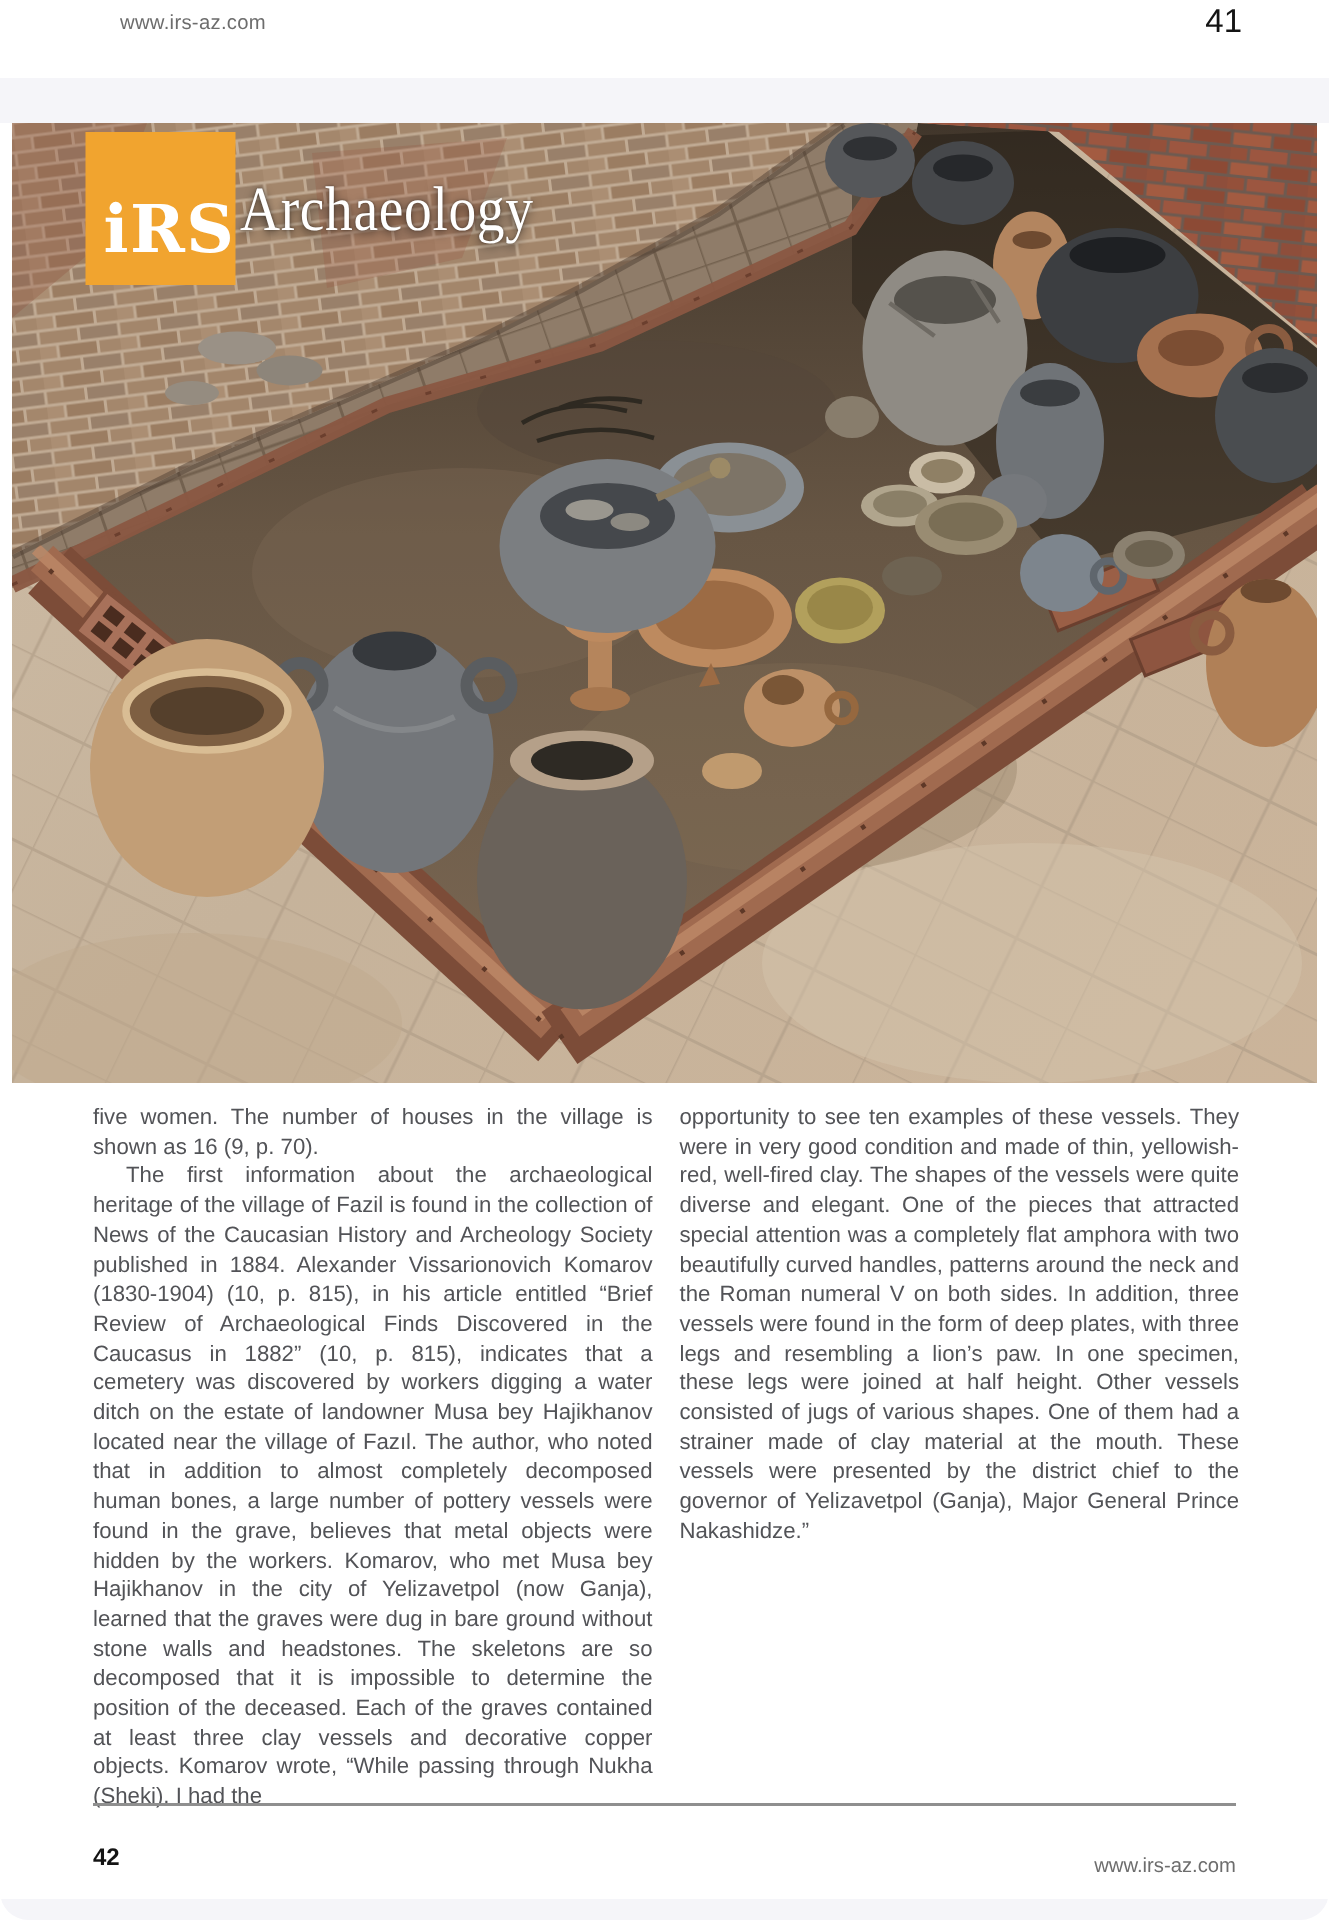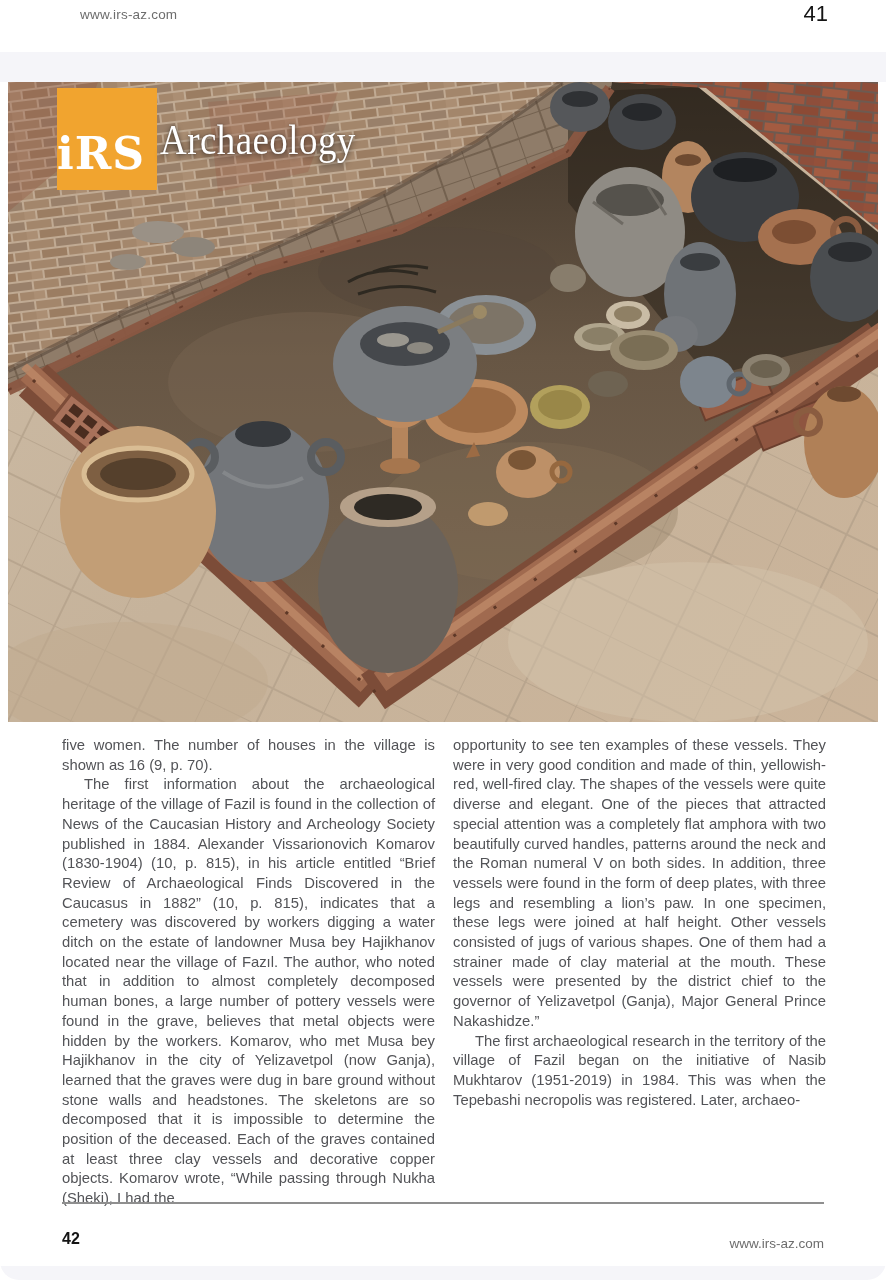--- a/index.html
+++ b/index.html
@@ -9,21 +9,21 @@
   .hdr-url{position:absolute;left:80px;top:7px;font-size:13.5px;color:#6d6d6d;letter-spacing:.2px;}
   .hdr-num{position:absolute;right:58px;top:1px;font-size:22px;font-weight:400;color:#141414;
            font-stretch:condensed;}
   .band{position:absolute;left:0;width:886px;background:#f5f5f9;}
   .band-top{top:52px;height:30px;}
   .band-bottom{top:1266px;height:14px;}
   
   .photo{position:absolute;left:8px;top:82px;width:870px;height:640px;overflow:hidden;background:#8d7a68;}
   .photo svg{display:block;}
   .logo-box{position:absolute;left:49px;top:6px;width:100px;height:102px;background:#F1A42F;
-            display:flex;align-items:flex-end;justify-content:flex-start;}
+            display:flex;align-items:flex-end;justify-content:flex-end;}
   .logo-text{font-family:"DejaVu Serif",serif;font-weight:700;font-size:44px;color:#ffffff;
              line-height:1;padding-bottom:14px;letter-spacing:1px;}
   .masthead{position:absolute;left:152px;top:34px;font-family:"Liberation Serif",serif;
             font-size:42px;color:#ffffff;transform:scaleX(.88);transform-origin:left top;
             text-shadow:0 2px 7px rgba(0,0,0,.65),0 0 2px rgba(0,0,0,.4);letter-spacing:.5px;}
   
   .columns{position:absolute;left:62px;top:736px;width:764px;display:flex;gap:18px;}
   .col{flex:1 1 0;}
   .col p{margin:0;font-size:14.8px;line-height:19.7px;color:#525357;text-align:justify;}
   .col p.ind{text-indent:22px;}
@@ -225,21 +225,20 @@
     <div class="masthead">Archaeology</div>
   </div>
 
   <div class="columns">
     <div class="col">
       <p>five women. The number of houses in the village is shown as 16 (9, p. 70).</p>
       <p class="ind">The first information about the archaeological heritage of the village of Fazil is found in the collection of News of the Caucasian History and Archeology Society published in 1884. Alexander Vissarionovich Komarov (1830-1904) (10, p. 815), in his article entitled “Brief Review of Archaeological Finds Discovered in the Caucasus in 1882” (10, p. 815), indicates that a cemetery was discovered by workers digging a water ditch on the estate of landowner Musa bey Hajikhanov located near the village of Fazıl. The author, who noted that in addition to almost completely decomposed human bones, a large number of pottery vessels were found in the grave, believes that metal objects were hidden by the workers. Komarov, who met Musa bey Hajikhanov in the city of Yelizavetpol (now Ganja), learned that the graves were dug in bare ground without stone walls and headstones. The skeletons are so decomposed that it is impossible to determine the position of the deceased. Each of the graves contained at least three clay vessels and decorative copper objects. Komarov wrote, “While passing through Nukha (Sheki), I had the</p>
     </div>
     <div class="col">
       <p>opportunity to see ten examples of these vessels. They were in very good condition and made of thin, yellowish-red, well-fired clay. The shapes of the vessels were quite diverse and elegant. One of the pieces that attracted special attention was a completely flat amphora with two beautifully curved handles, patterns around the neck and the Roman numeral V on both sides. In addition, three vessels were found in the form of deep plates, with three legs and resembling a lion’s paw. In one specimen, these legs were joined at half height. Other vessels consisted of jugs of various shapes. One of them had a strainer made of clay material at the mouth. These vessels were presented by the district chief to the governor of Yelizavetpol (Ganja), Major General Prince Nakashidze.”</p>
-      <p class="ind">The first archaeological research in the territory of the village of Fazil began on the initiative of Nasib Mukhtarov (1951-2019) in 1984. This was when the Tepebashi necropolis was registered. Later, archaeo-</p>
     </div>
   </div>
 
   <div class="ftr-rule"></div>
   <div class="ftr-num">42</div>
   <div class="ftr-url">www.irs-az.com</div>
 
 </div>
 
 </body></html>

